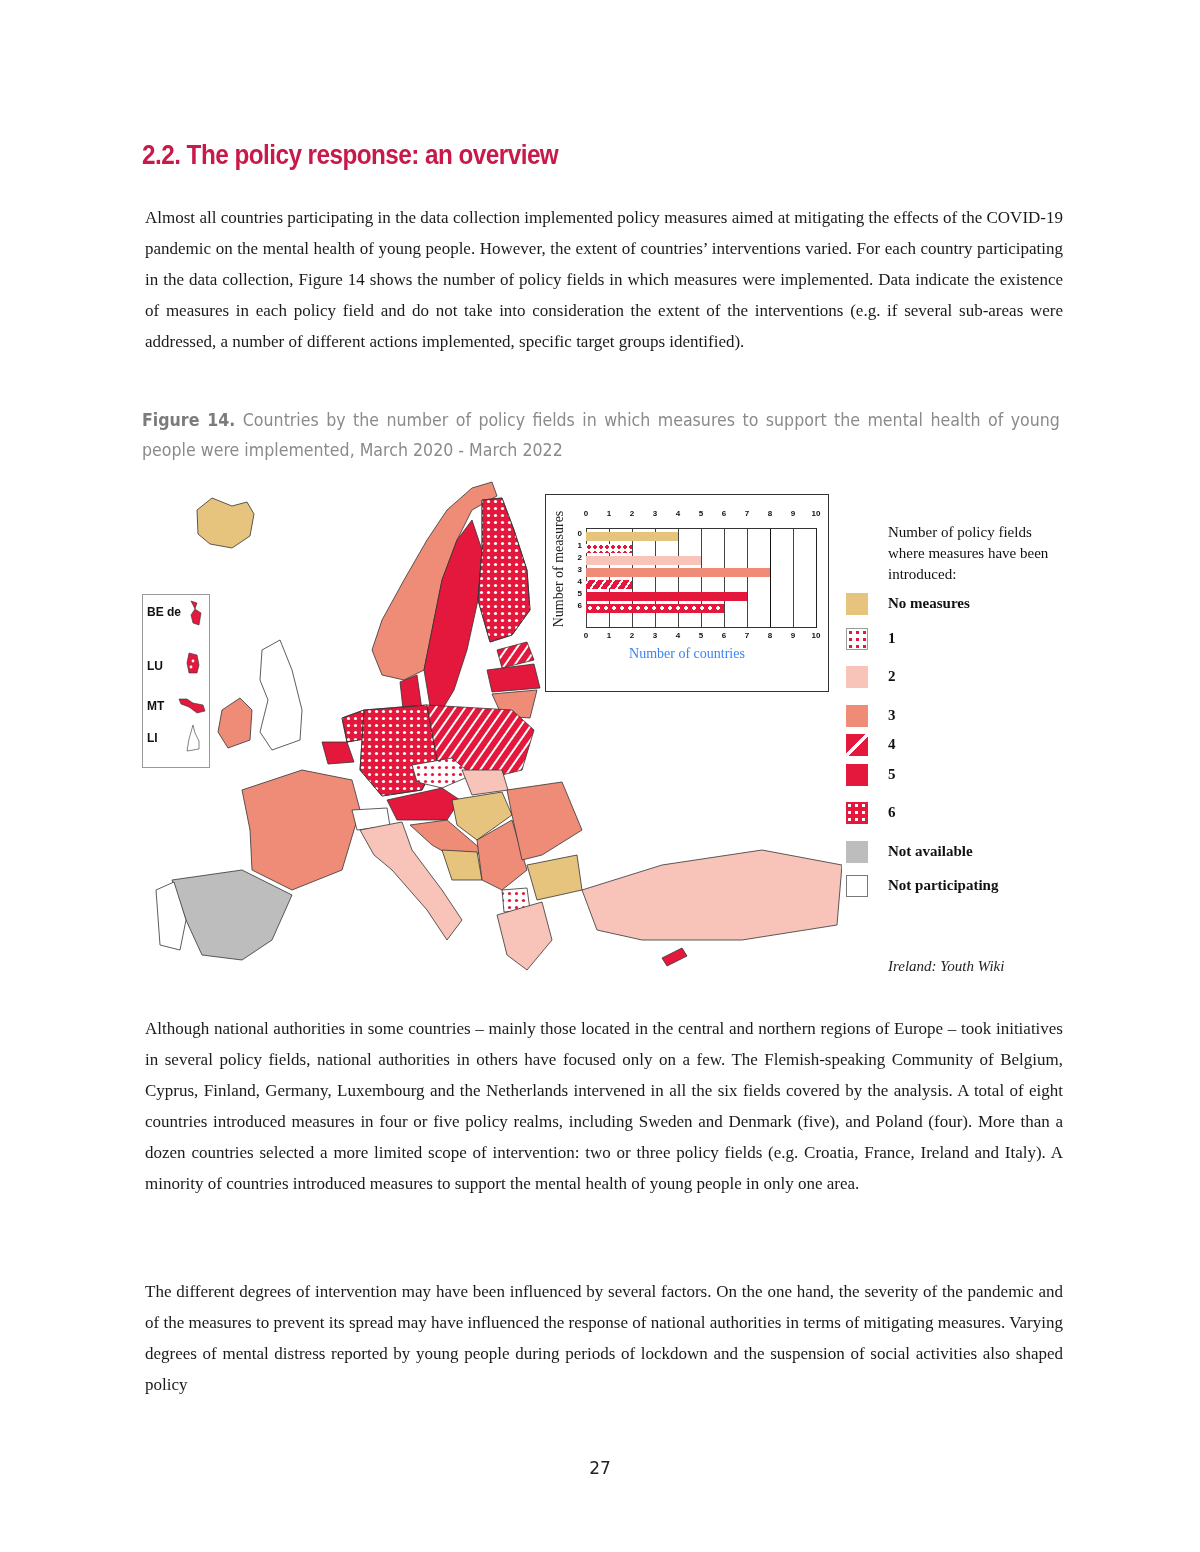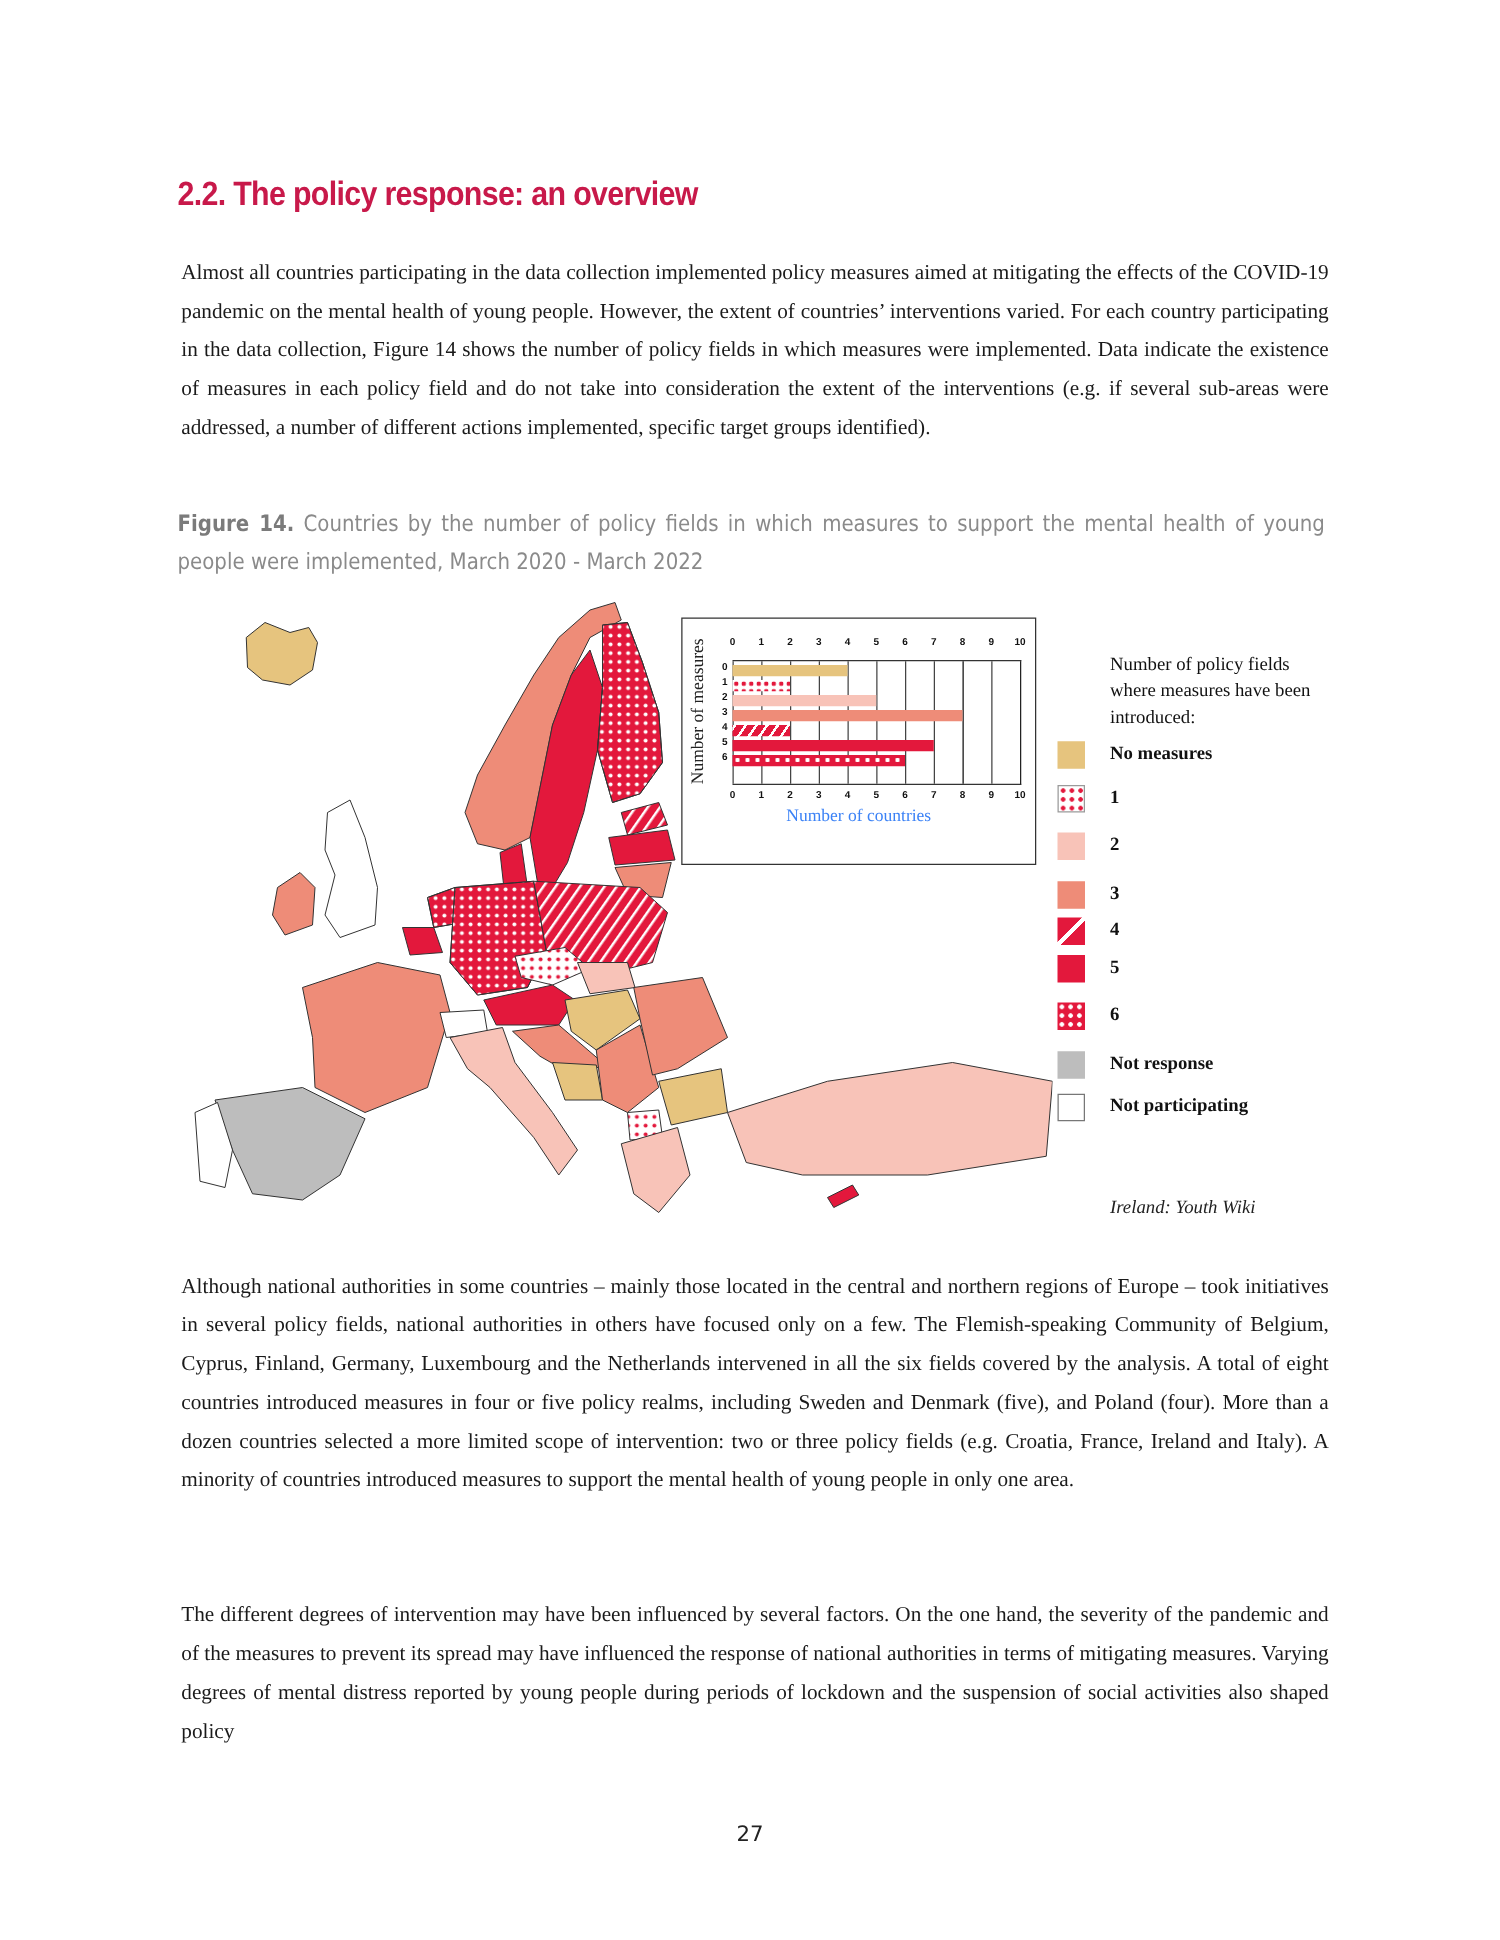--- a/index.html
+++ b/index.html
@@ -143,20 +143,40 @@
           <rect width="7" height="7" fill="#ffffff"></rect>
           <circle cx="3.5" cy="3.5" r="1.6" fill="#e3183c"></circle>
         </pattern>
         <pattern id="stripes" width="8" height="8" patternUnits="userSpaceOnUse" patternTransform="rotate(35)">
           <rect width="8" height="8" fill="#e3183c"></rect>
           <rect width="2" height="8" fill="#ffffff"></rect>
         </pattern>
       </defs>
     </svg>
 
+    <div class="inset">
+      <span class="inset-label" style="top:10px">BE de</span>
+      <svg style="position:absolute;left:44px;top:4px" width="18" height="30">
+          <path d="M4 2 L10 4 L8 10 L14 14 L12 26 L6 24 L4 16 L8 10 Z" fill="#e3183c" stroke="#333" stroke-width="0.6"></path>
+        </svg>
+      <span class="inset-label" style="top:64px">LU</span>
+      <svg style="position:absolute;left:40px;top:56px" width="20" height="26">
+          <path d="M6 2 L14 4 L16 14 L14 22 L6 22 L4 12 Z" fill="#e3183c" stroke="#333" stroke-width="0.6"></path>
+          <circle cx="10" cy="10" r="1.4" fill="#fff"></circle>
+          <circle cx="8" cy="16" r="1.4" fill="#fff"></circle>
+        </svg>
+      <span class="inset-label" style="top:104px">MT</span>
+      <svg style="position:absolute;left:34px;top:100px" width="30" height="20">
+          <path d="M2 4 L10 4 L16 8 L26 10 L28 16 L20 18 L12 12 L4 9 Z" fill="#e3183c" stroke="#333" stroke-width="0.6"></path>
+        </svg>
+      <span class="inset-label" style="top:136px">LI</span>
+      <svg style="position:absolute;left:40px;top:128px" width="20" height="30">
+          <path d="M10 2 L12 10 L16 18 L16 26 L4 28 L6 16 Z" fill="#fff" stroke="#333" stroke-width="0.6"></path>
+        </svg>
+    </div>
 
     <div class="chart-box">
       <div class="chart-ylabel">Number of measures</div>
 
       <span class="tick" style="left:40px;top:14px">0</span>
       <span class="tick" style="left:63px;top:14px">1</span>
       <span class="tick" style="left:86px;top:14px">2</span>
       <span class="tick" style="left:109px;top:14px">3</span>
       <span class="tick" style="left:132px;top:14px">4</span>
       <span class="tick" style="left:155px;top:14px">5</span>
@@ -232,21 +252,21 @@
       <div class="legend-item" style="top:242px">
         <div class="swatch" style="background:#e3183c"></div>
         <span class="legend-text">5</span>
       </div>
       <div class="legend-item" style="top:280px">
         <div class="swatch pat-dots-white"></div>
         <span class="legend-text">6</span>
       </div>
       <div class="legend-item" style="top:319px">
         <div class="swatch" style="background:#bdbdbd"></div>
-        <span class="legend-text">Not response</span>
+        <span class="legend-text">Not available</span>
       </div>
       <div class="legend-item" style="top:353px">
         <div class="swatch" style="background:#ffffff;border:1px solid #777"></div>
         <span class="legend-text">Not participating</span>
       </div>
     </div>
 
     <div class="source">Ireland: Youth Wiki</div>
   </div>
 

